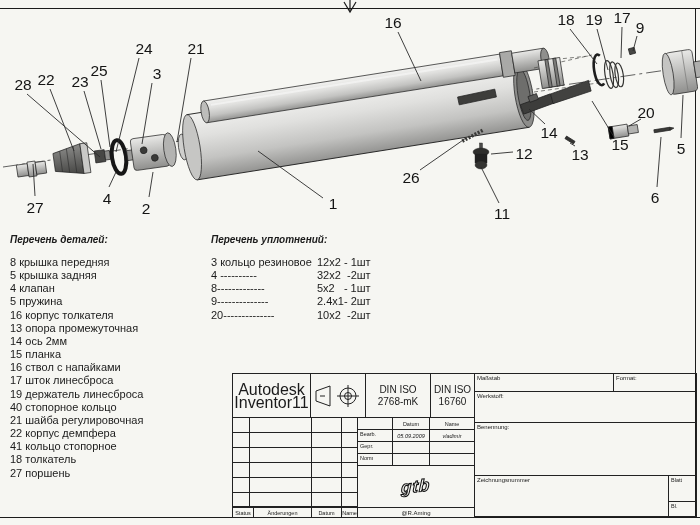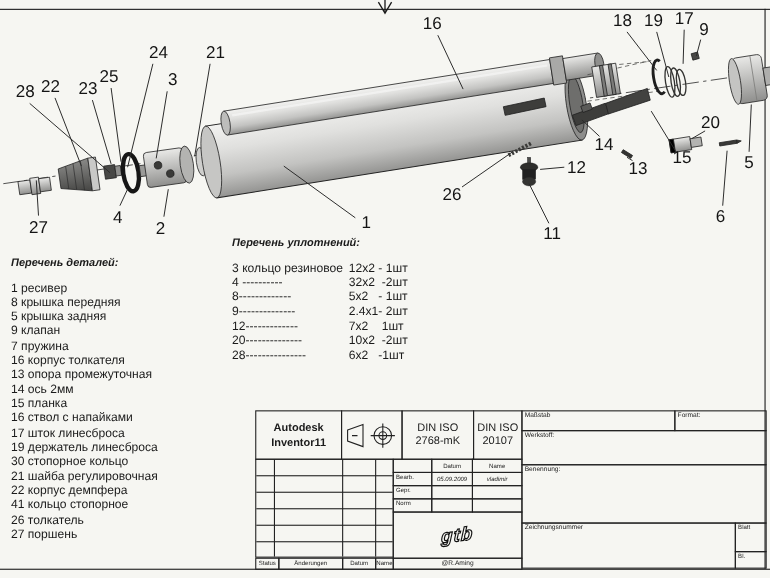--- a/index.html
+++ b/index.html
@@ -9,30 +9,30 @@
   
   .frame-top{left:0;top:8px;width:700px;border-top:1.5px solid #1b1b1b;}
   .frame-bottom{left:0;top:517px;width:700px;border-top:1.5px solid #1b1b1b;}
   .frame-right{left:695px;top:8px;height:509px;border-left:1.5px solid #1b1b1b;}
   
   #drawing{left:0;top:0;}
   .leader{stroke:#2a2a2a;stroke-width:0.9;}
   .callout{font-size:15.5px;fill:#141414;text-anchor:middle;}
   
   #parts-list{left:10px;top:234px;width:198px;}
-  #seals-list{left:211px;top:216px;width:190px;}
+  #seals-list{left:211px;top:234px;width:190px;}
   .list-title{font-weight:bold;font-style:italic;font-size:10px;margin:0 0 11px 0;}
   .pl-item{font-size:11px;line-height:13.15px;white-space:pre;}
   .seal-row{font-size:11px;line-height:13.15px;white-space:pre;}
   .seal-left{display:inline-block;width:106px;}
   
   .cell{position:absolute;border:1px solid #222;box-sizing:border-box;background:transparent;}
   .lbl{font-size:6px;line-height:7px;padding:1px 0 0 2px;color:#222;}
   .ctr{display:flex;align-items:center;justify-content:center;text-align:center;}
-  .app-cell{font-size:10px;line-height:13px;font-weight:bold;}
+  .app-cell{font-size:16px;line-height:13px;}
   .din-cell{font-size:10px;line-height:12px;}
   .tiny{font-size:5.5px;line-height:6px;}
   .val{font-size:5.5px;font-style:italic;}
   .gtb{font-weight:bold;font-style:italic;font-size:17px;transform:rotate(-6deg) skewX(-8deg);
        color:#f6f6f2;-webkit-text-stroke:1.1px #111;letter-spacing:1px;}
 </style>
 </head>
 <body>
 
 <div class="abs frame-top"></div>
@@ -228,51 +228,48 @@
       <line x1="681" y1="138" x2="683" y2="95" class="leader"></line>
       <text x="681" y="148" class="callout" dominant-baseline="central">5</text>
       <line x1="657" y1="187" x2="661" y2="137" class="leader"></line>
       <text x="655" y="197" class="callout" dominant-baseline="central">6</text>
     </g>
 </svg>
 
 <div id="parts-list" class="abs">
   <div class="list-title">Перечень деталей:</div>
   <div>
-      <div class="pl-item">1 ресивер</div>
       <div class="pl-item">8 крышка передняя</div>
       <div class="pl-item">5 крышка задняя</div>
-      <div class="pl-item">9 клапан</div>
-      <div class="pl-item">7 пружина</div>
+      <div class="pl-item">4 клапан</div>
+      <div class="pl-item">5 пружина</div>
       <div class="pl-item">16 корпус толкателя</div>
       <div class="pl-item">13 опора промежуточная</div>
       <div class="pl-item">14 ось 2мм</div>
       <div class="pl-item">15 планка</div>
       <div class="pl-item">16 ствол с напайками</div>
       <div class="pl-item">17 шток линесброса</div>
       <div class="pl-item">19 держатель линесброса</div>
-      <div class="pl-item">30 стопорное кольцо</div>
+      <div class="pl-item">40 стопорное кольцо</div>
       <div class="pl-item">21 шайба регулировочная</div>
       <div class="pl-item">22 корпус демпфера</div>
       <div class="pl-item">41 кольцо стопорное</div>
-      <div class="pl-item">26 толкатель</div>
+      <div class="pl-item">18 толкатель</div>
       <div class="pl-item">27 поршень</div>
     </div>
 </div>
 
 <div id="seals-list" class="abs">
   <div class="list-title">Перечень уплотнений:</div>
   <div>
       <div class="seal-row"><span class="seal-left">3 кольцо резиновое</span><span>12х2 - 1шт</span></div>
       <div class="seal-row"><span class="seal-left">4 ----------</span><span>32х2  -2шт</span></div>
       <div class="seal-row"><span class="seal-left">8-------------</span><span>5х2   - 1шт</span></div>
       <div class="seal-row"><span class="seal-left">9--------------</span><span>2.4х1- 2шт</span></div>
-      <div class="seal-row"><span class="seal-left">12-------------</span><span>7х2    1шт</span></div>
       <div class="seal-row"><span class="seal-left">20--------------</span><span>10х2  -2шт</span></div>
-      <div class="seal-row"><span class="seal-left">28---------------</span><span>6х2   -1шт</span></div>
     </div>
 </div>
 
 <div>
   <div class="cell ctr app-cell" style="left:232px;top:373px;width:79px;height:45px;">
     <div>
         <div>Autodesk</div>
          <div>Inventor11</div>
       </div>
   </div>
@@ -288,21 +285,21 @@
   </div>
   <div class="cell ctr din-cell" style="left:365px;top:373px;width:66px;height:45px;">
     <div>
         <div>DIN ISO</div>
          <div>2768-mK</div>
       </div>
   </div>
   <div class="cell ctr din-cell" style="left:430px;top:373px;width:45px;height:45px;">
     <div>
         <div>DIN ISO</div>
-         <div>20107</div>
+         <div>16760</div>
       </div>
   </div>
   <div class="cell" style="left:474px;top:373px;width:140px;height:19px;">
     <div class="lbl">Maßstab</div>
   </div>
   <div class="cell" style="left:613px;top:373px;width:84px;height:19px;">
     <div class="lbl">Format:</div>
   </div>
   <div class="cell" style="left:474px;top:391px;width:223px;height:32px;">
     <div class="lbl">Werkstoff:</div>

